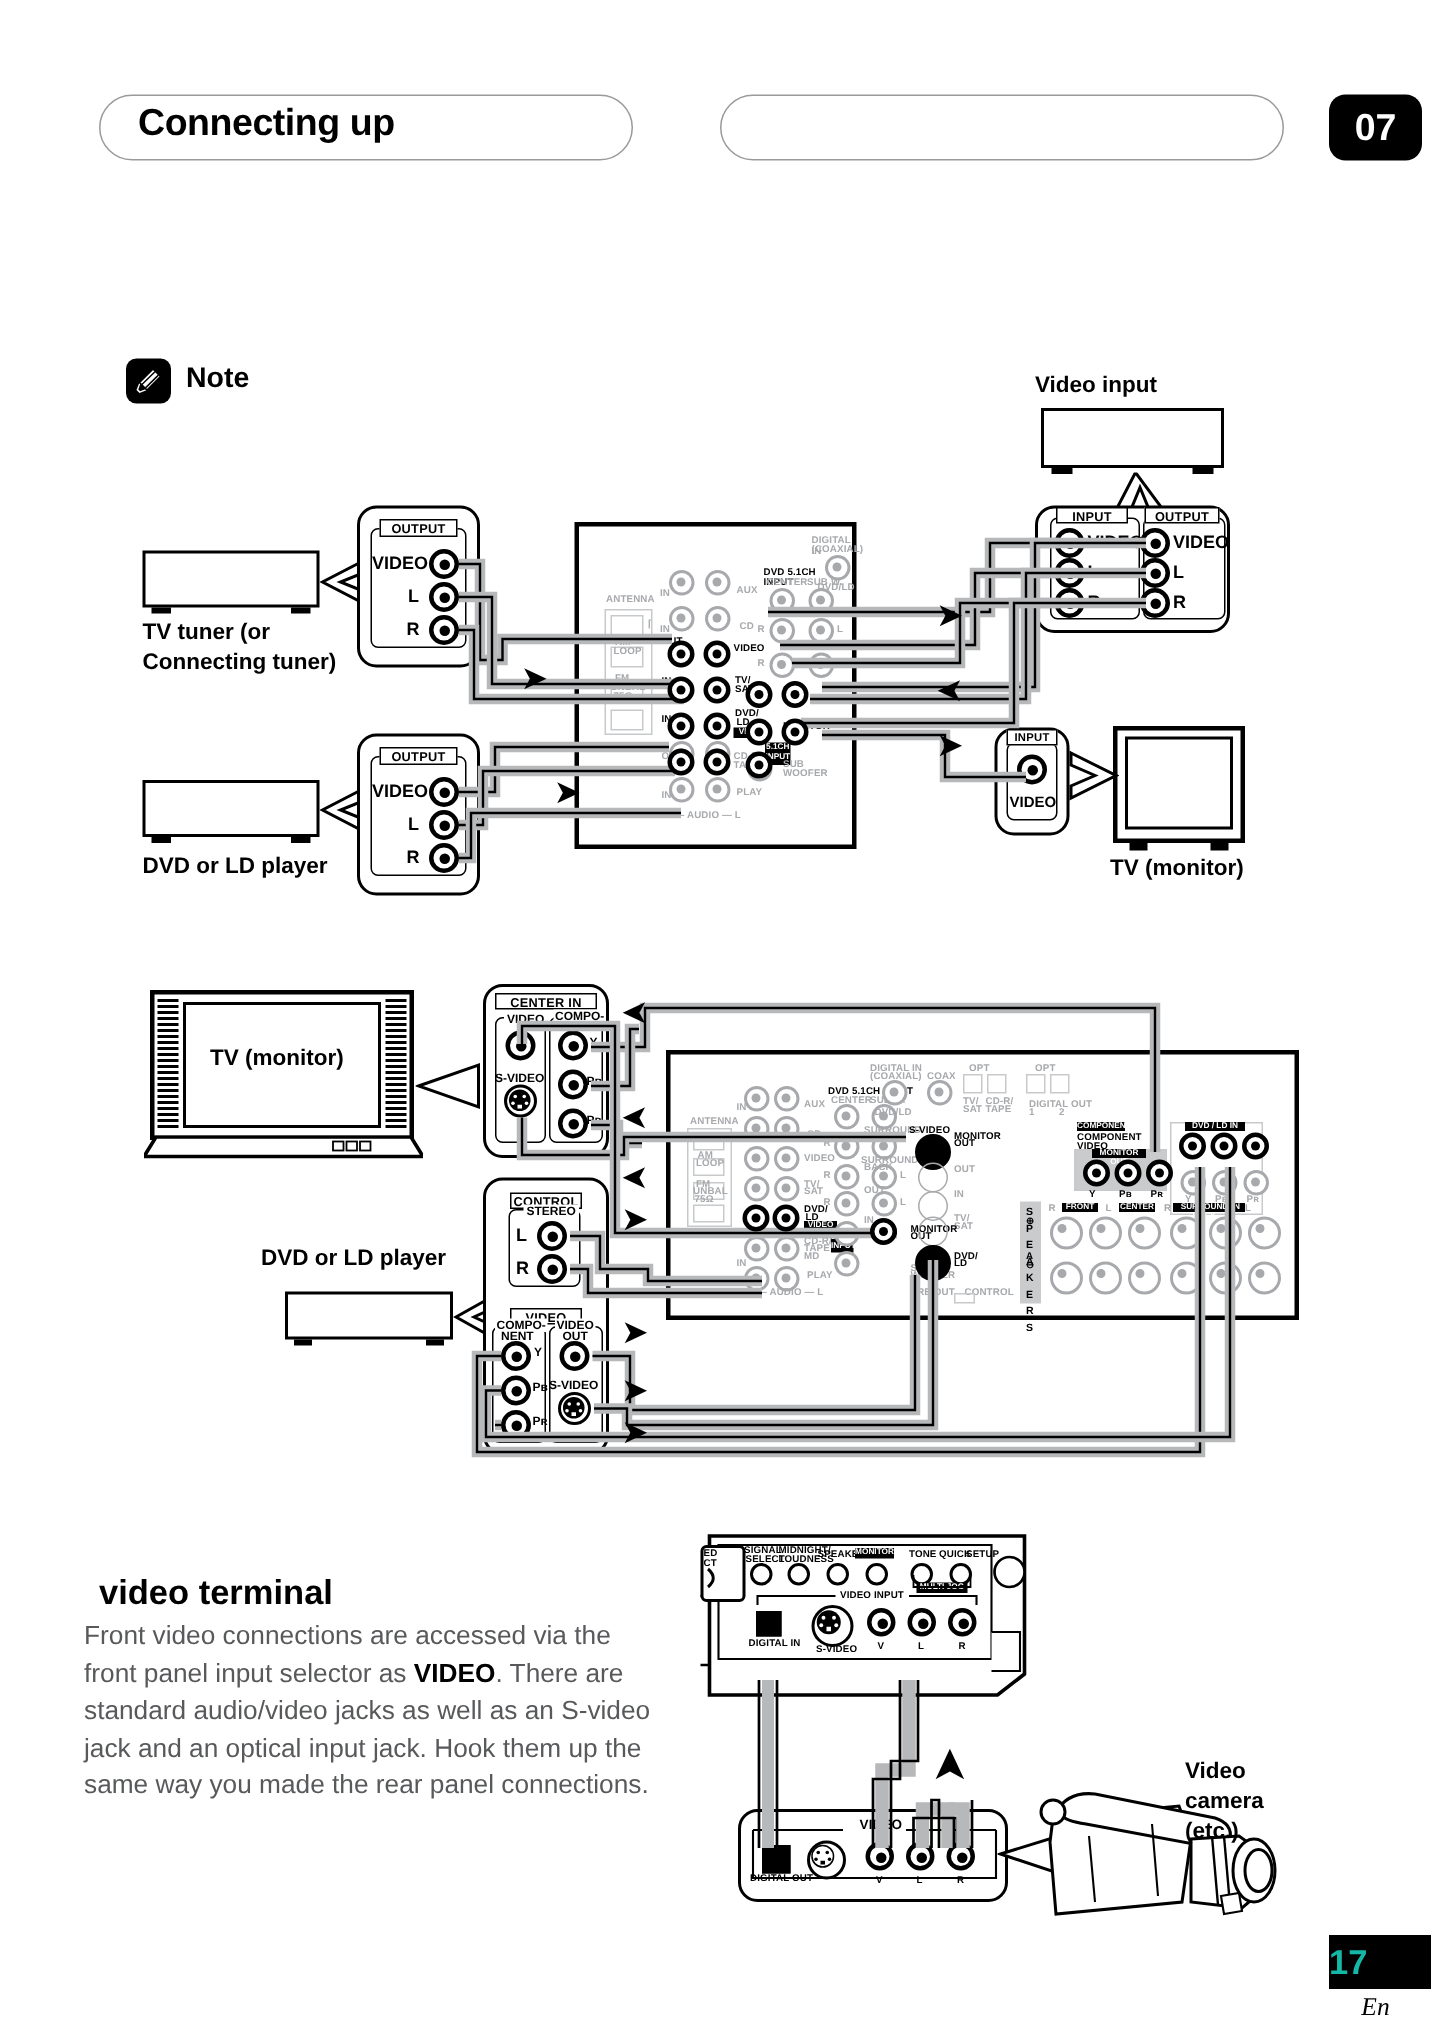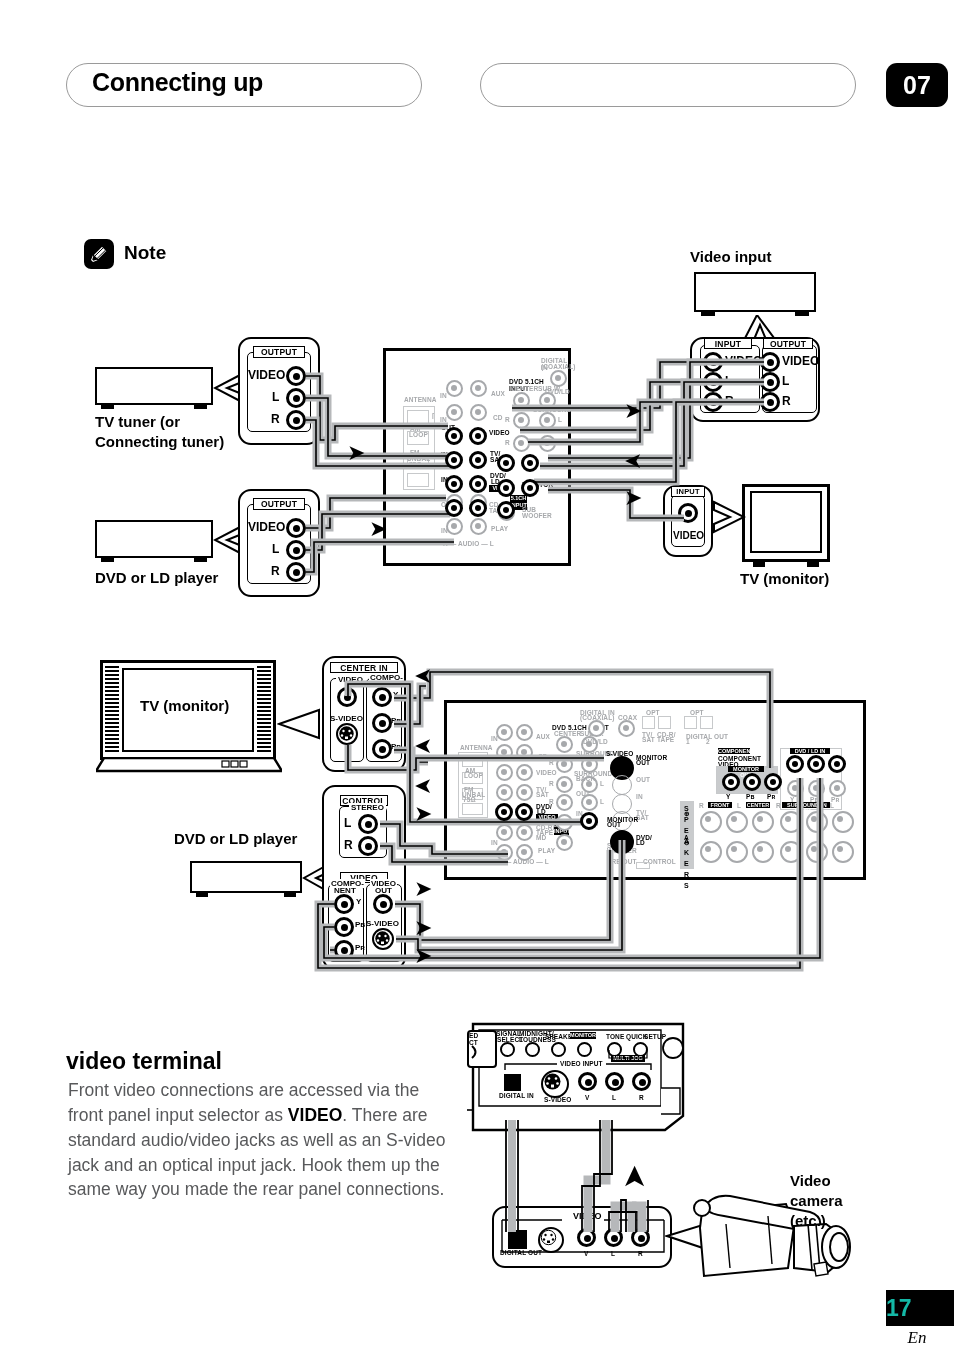--- a/index.html
+++ b/index.html
@@ -91,21 +91,21 @@
   
   .tv-outer{position:absolute;border:3px solid #000;background:#fff;box-sizing:border-box;}
   .tv-screen{position:absolute;border:2.5px solid #000;background:#fff;box-sizing:border-box;}
 
   
   .sec-title{
     position:absolute;left:66px;top:1018px;width:420px;font-size:23px;
     font-weight:bold;line-height:1.27;color:#000;
   }
   .sec-body{
-    position:absolute;left:68px;top:1078px;width:382px;font-size:17.5px;
+    position:absolute;left:56px;top:1078px;width:382px;font-size:17.5px;
     line-height:1.42;color:#58595b;
   }
   .sec-body b{color:#000;font-weight:bold;}
 
   
   #page-badge{
     position:absolute;left:886px;top:1290px;width:70px;height:36px;background:#000;
     color:#14b8a6;font-size:23px;font-weight:bold;text-align:left;line-height:36px;
   }
   #page-lang{

